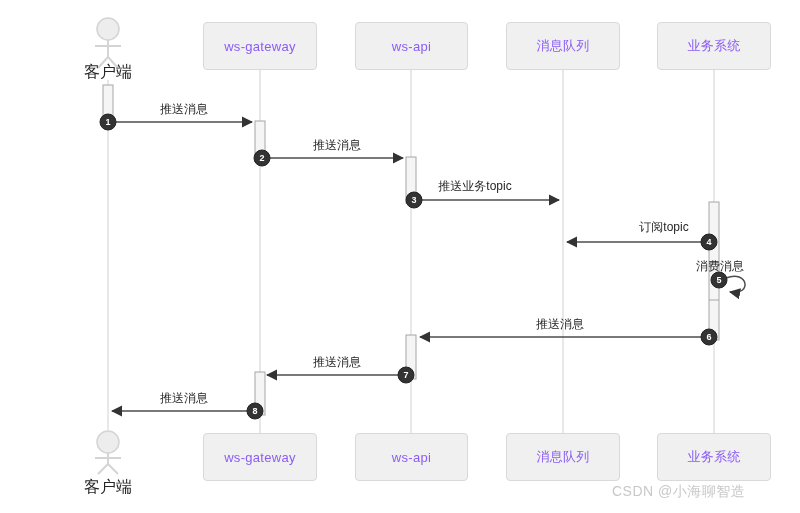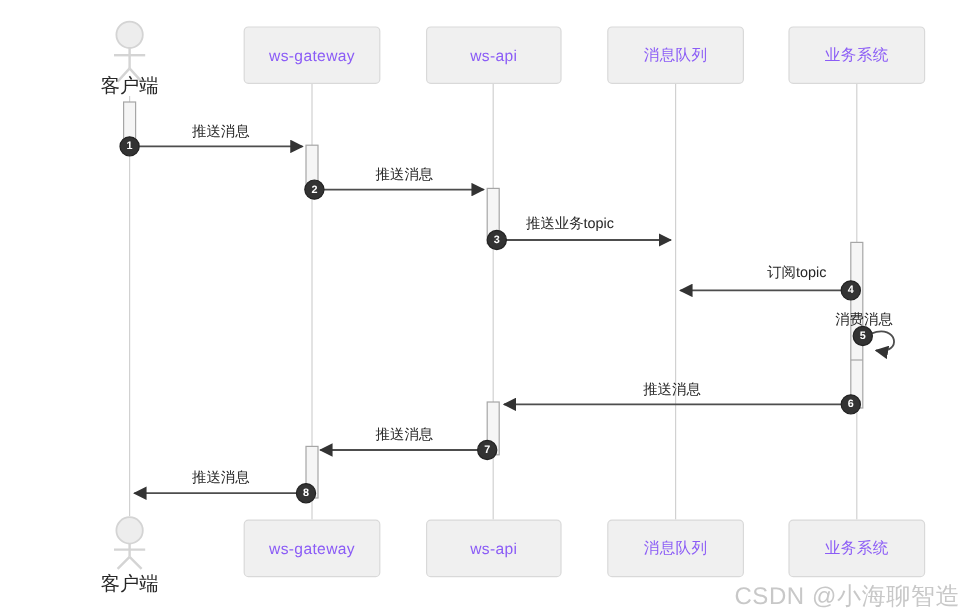--- a/index.html
+++ b/index.html
@@ -32,21 +32,21 @@
     font-size:9px; font-weight:bold; line-height:15px; text-align:center;
     transform:translate(-50%,-50%);
     border:1px solid #222; box-sizing:content-box;
   }
   .actor-label {
     position:absolute; transform:translateX(-50%);
     font-size:16px; color:#262626; white-space:nowrap;
   }
   .watermark {
     position:absolute; left:612px; top:483px;
-    font-size:20px; color:var(--watermark,#c8c8c8); letter-spacing:0.5px;
+    font-size:14px; color:var(--watermark,#c8c8c8); letter-spacing:0.5px;
     white-space:nowrap;
   }
 </style>
 </head>
 <body>
 
 <div class="canvas">
 
   <svg class="layer" viewBox="0 0 800 513">
     <defs>

